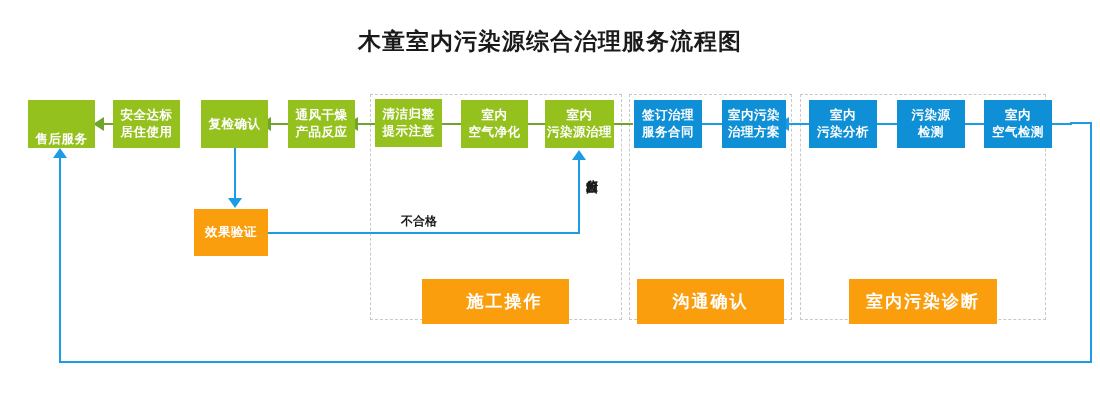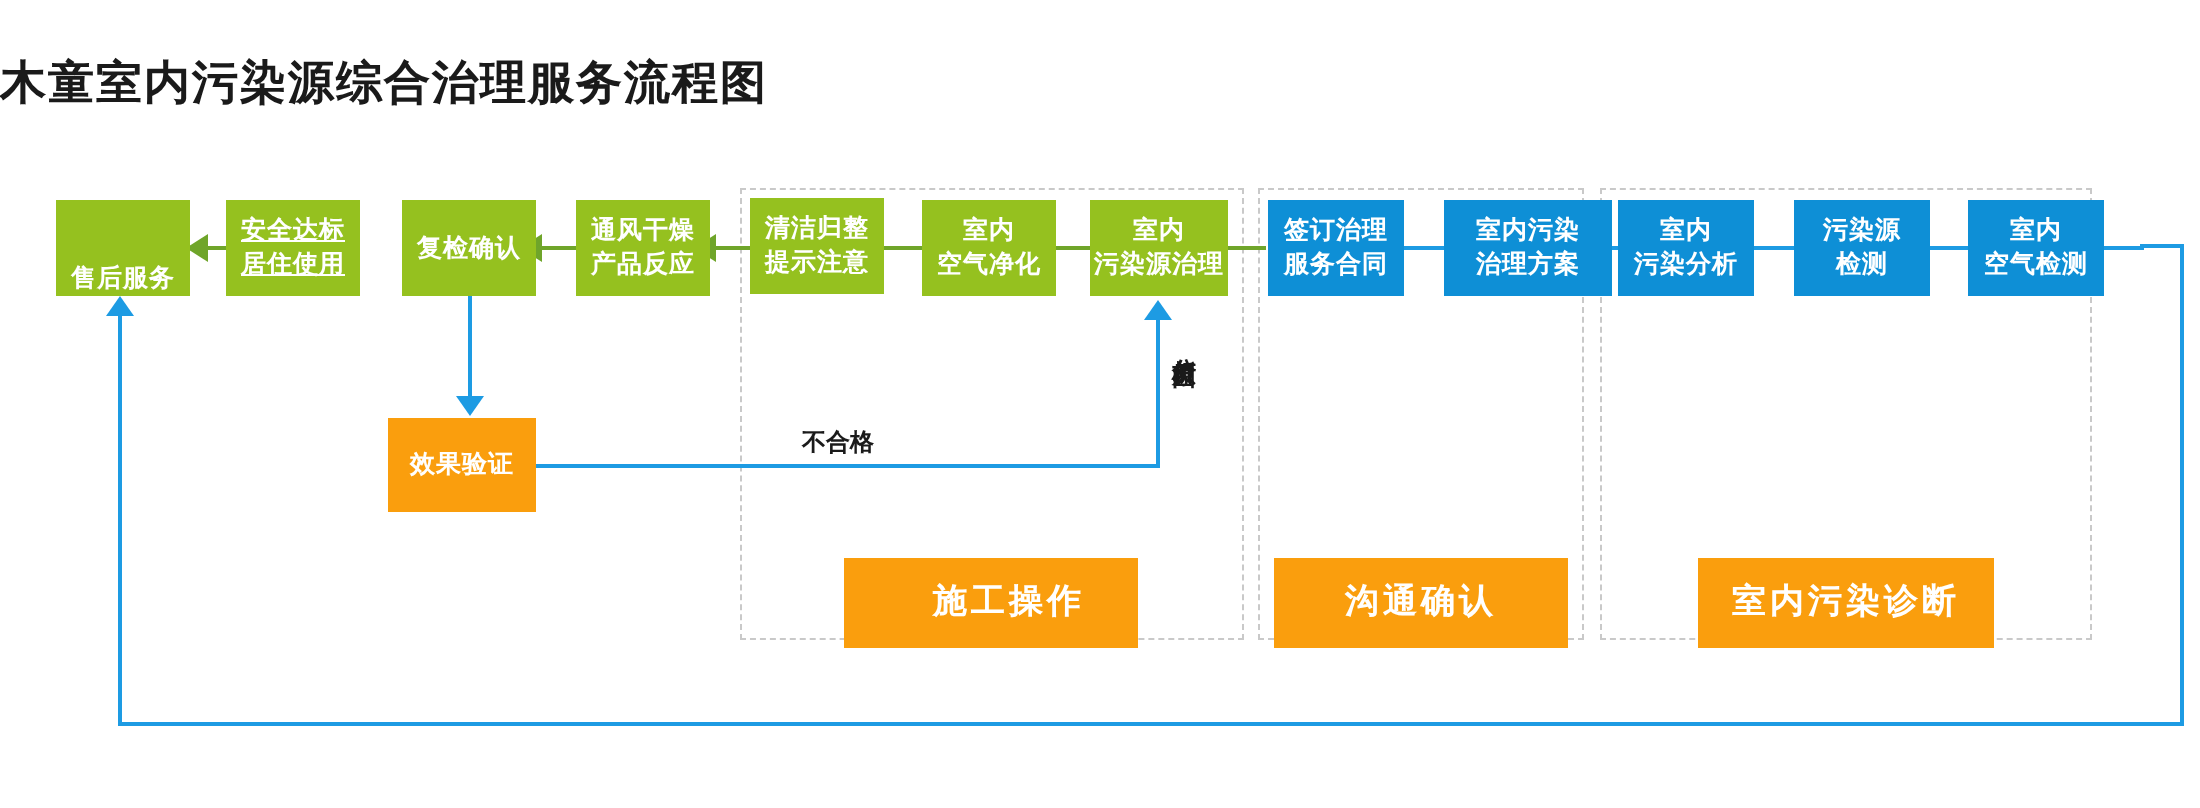--- a/index.html
+++ b/index.html
@@ -15,20 +15,21 @@
     width: 1100px;
     height: 404px;
     background: #ffffff;
     overflow: hidden;
   }
   #title {
     position: absolute;
     left: 0;
     top: 26px;
     width: 1100px;
+    text-align: center;
     font-size: 23px;
     font-weight: bold;
     color: #1a1a1a;
     letter-spacing: 1px;
     white-space: nowrap;
   }
   .node {
     position: absolute;
     box-sizing: border-box;
     display: flex;
@@ -162,21 +163,21 @@
   <div class="hline" style="left:1070px; top:122px; width:22px;"></div>
   <div class="vline" style="left:1090px; top:122px; height:241px;"></div>
   <div class="hline" style="left:59px; top:361px; width:1033px;"></div>
   <div class="vline" style="left:59px; top:158px; height:205px;"></div>
   <div class="arrow-up" style="left:53px; top:148px;"></div>
 
   <div class="node green" style="left:28px; top:100px; width:67px; height:48px;align-items:flex-end;">
     <span class="lbl">售后服务</span>
   </div>
 
-  <div class="node green" style="left:113px; top:100px; width:67px; height:48px;text-decoration:underline;">
+  <div class="node green" style="left:113px; top:100px; width:67px; height:48px;">
     <span class="lbl">安全达标
 居住使用</span>
   </div>
 
   <div class="node green" style="left:201px; top:100px; width:67px; height:48px;">
     <span class="lbl">复检确认</span>
   </div>
 
   <div class="node green" style="left:288px; top:100px; width:67px; height:48px;">
     <span class="lbl">通风干燥
@@ -196,21 +197,21 @@
   <div class="node green" style="left:545px; top:100px; width:69px; height:48px;">
     <span class="lbl">室内
 污染源治理</span>
   </div>
 
   <div class="node blue" style="left:634px; top:100px; width:68px; height:48px;">
     <span class="lbl">签订治理
 服务合同</span>
   </div>
 
-  <div class="node blue" style="left:722px; top:100px; width:84px; height:48px;">
+  <div class="node blue" style="left:722px; top:100px; width:64px; height:48px;">
     <span class="lbl">室内污染
 治理方案</span>
   </div>
 
   <div class="node blue" style="left:809px; top:100px; width:68px; height:48px;">
     <span class="lbl">室内
 污染分析</span>
   </div>
 
   <div class="node blue" style="left:897px; top:100px; width:68px; height:48px;">

